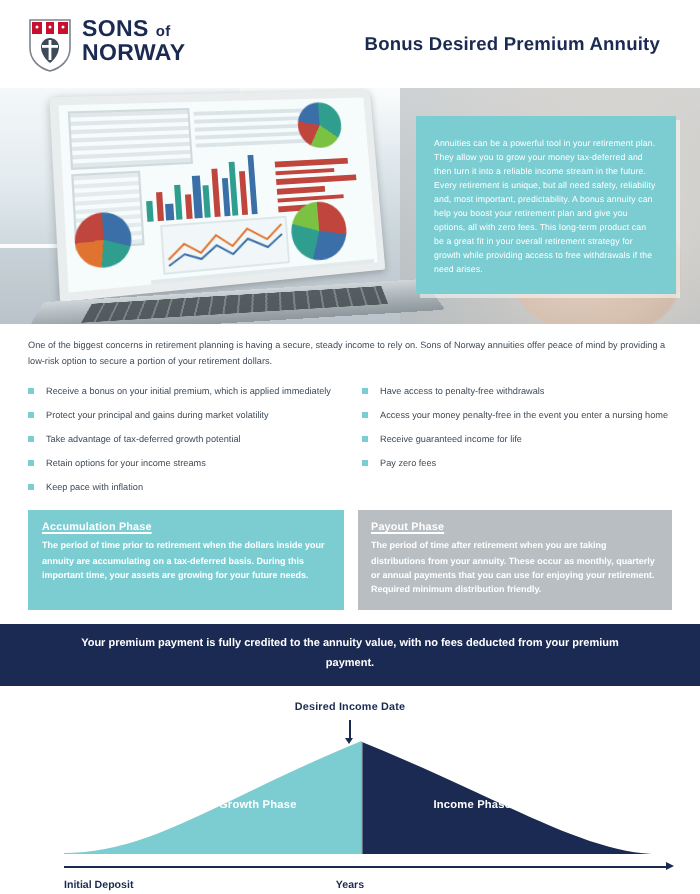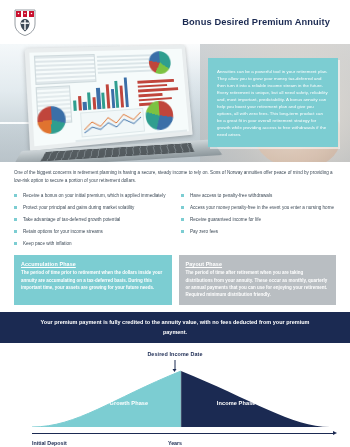--- a/index.html
+++ b/index.html
@@ -370,20 +370,24 @@
           <g fill="#ffffff">
             <circle cx="9" cy="9" r="1.5"></circle>
               <circle cx="22" cy="9" r="1.5"></circle>
               <circle cx="35" cy="9" r="1.5"></circle>
           </g>
           <path d="M4 18 H40 V30 C40 40 32 47 22 50 C12 47 4 40 4 30 Z" fill="#ffffff"></path>
           <path d="M22 20 C27 20 31 24 31 29 C31 36 26 42 22 45 C18 42 13 36 13 29 C13 24 17 20 22 20 Z" fill="#3d4a57"></path>
           <rect x="20.6" y="22" width="2.8" height="20" fill="#ffffff"></rect>
           <rect x="14" y="27" width="16" height="2.8" fill="#ffffff"></rect>
         </svg>
+      </div>
+      <div class="wordmark">
+        <span class="l1"><span>SONS</span> <span class="of">of</span></span>
+        <span class="l2">NORWAY</span>
       </div>
     </div>
     <div class="doc-title">Bonus Desired Premium Annuity</div>
   </div>
 
   <div class="hero">
     <div class="hero-wall"></div>
     <div class="hero-window"></div>
     <div class="hero-blur"></div>
 

